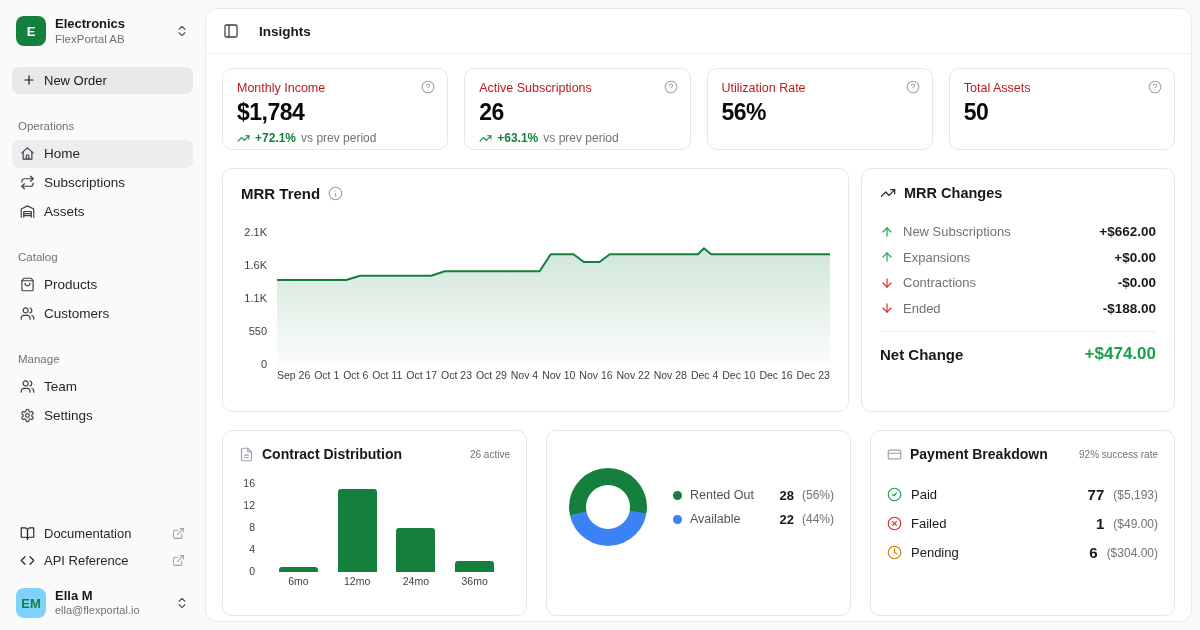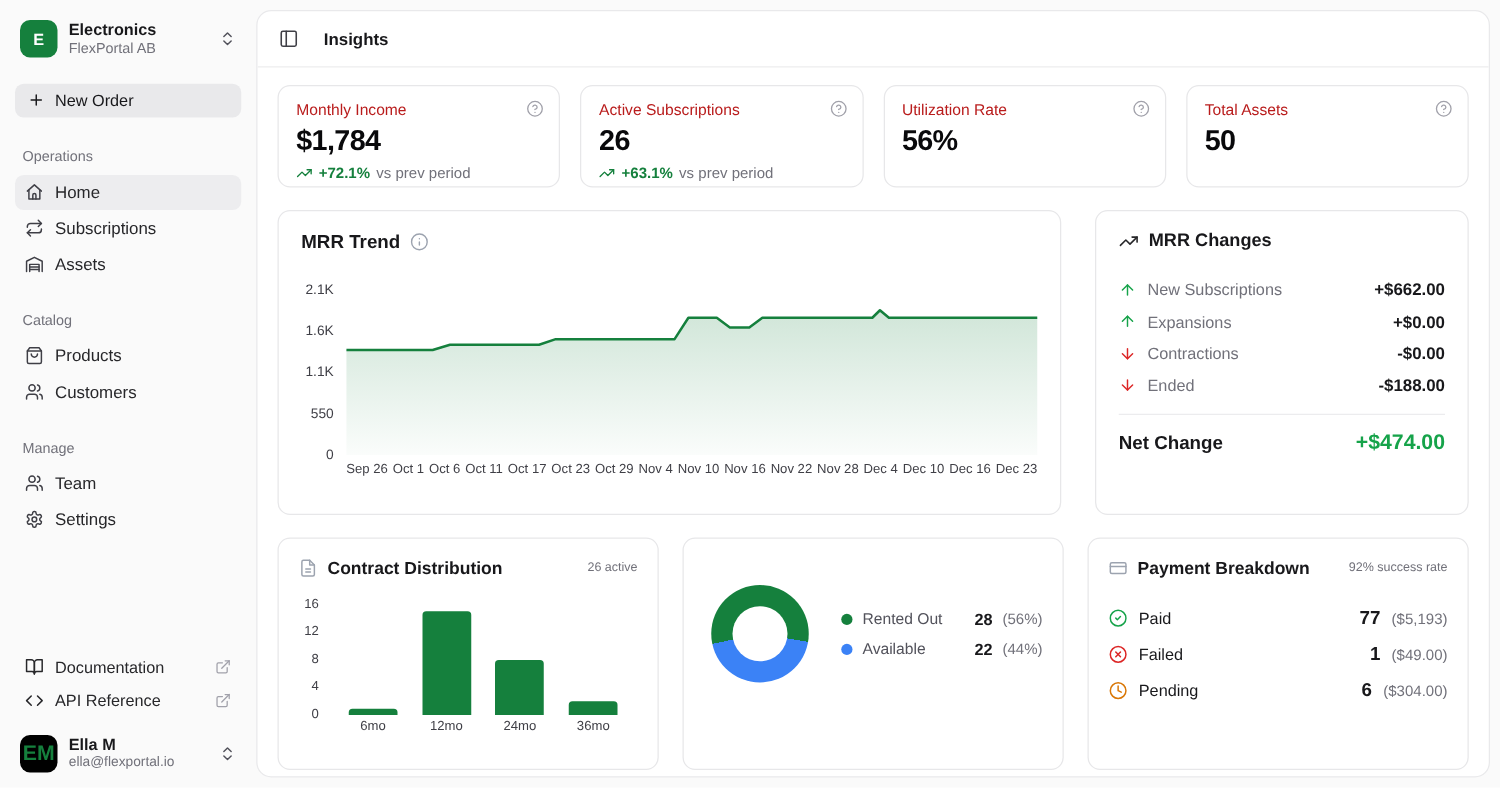--- a/index.html
+++ b/index.html
@@ -50,22 +50,22 @@
     display:flex; align-items:center; justify-content:center; padding:0 5px;
   }
   .sb-footer { margin-top:auto; }
   .foot-link {
     height:27px; display:flex; align-items:center; gap:9px; padding:0 8px;
     font-size:13px; color:#27272a; cursor:pointer; border-radius:7px;
   }
   .foot-link .ext { margin-left:auto; color:#a1a1aa; }
   .user-row { display:flex; align-items:center; gap:9px; padding:8px 4px 0 4px; margin-top:6px; cursor:pointer; }
   .user-avatar {
-    width:30px; height:30px; border-radius:8px; background:#000000; color:#15803d;
-    font-size:17px; font-weight:bold; display:flex; align-items:center; justify-content:center; flex:none;
+    width:30px; height:30px; border-radius:8px; background:#7dd3fc; color:#15803d;
+    font-size:13px; font-weight:bold; display:flex; align-items:center; justify-content:center; flex:none;
   }
   .user-name { font-weight:bold; font-size:13px; line-height:1.25; }
   .user-email { font-size:11px; color:#71717a; line-height:1.25; }
   .user-names { flex:1; min-width:0; }
 
   
   .main {
     flex:1; margin:8px 8px 8px 0;
     background:#fff; border:1px solid #e9e9eb; border-radius:12px;
     display:flex; flex-direction:column; overflow:hidden;
@@ -83,21 +83,21 @@
   .card { background:#fff; border:1px solid #e7e7e9; border-radius:10px; }
   .stat-card { padding:12px 14px; height:82px; position:relative; }
   .stat-label { font-size:12.5px; color:#b91c1c; }
   .stat-help { position:absolute; top:11px; right:12px; color:#a1a1aa; cursor:pointer; }
   .stat-value { margin-top:4px; font-size:23px; font-weight:bold; letter-spacing:-0.5px; color:#09090b; }
   .stat-trend { margin-top:5px; display:flex; align-items:center; gap:5px; font-size:12px; color:#71717a; }
   .stat-trend .pct { color:#15803d; font-weight:bold; }
   .stat-trend .icon { color:#15803d; }
 
   
-  .row2 { display:grid; grid-template-columns:627px 1fr; gap:27px; margin-top:18px; }
+  .row2 { display:grid; grid-template-columns:627px 1fr; gap:12px; margin-top:18px; }
   .mrr-card { padding:16px 18px; height:244px; }
   .card-title-row { display:flex; align-items:center; gap:8px; }
   .card-title { font-size:15px; font-weight:bold; }
   .muted-icon { color:#9ca3af; }
   .dark-icon { color:#27272a; }
   .card-meta { margin-left:auto; font-size:12.5px; color:#71717a; }
 
   .chart-wrap { display:flex; margin-top:30px; }
   .y-axis { width:36px; position:relative; height:132px; flex:none; }
   .y-tick { position:absolute; right:10px; font-size:11px; color:#3f3f46; }

